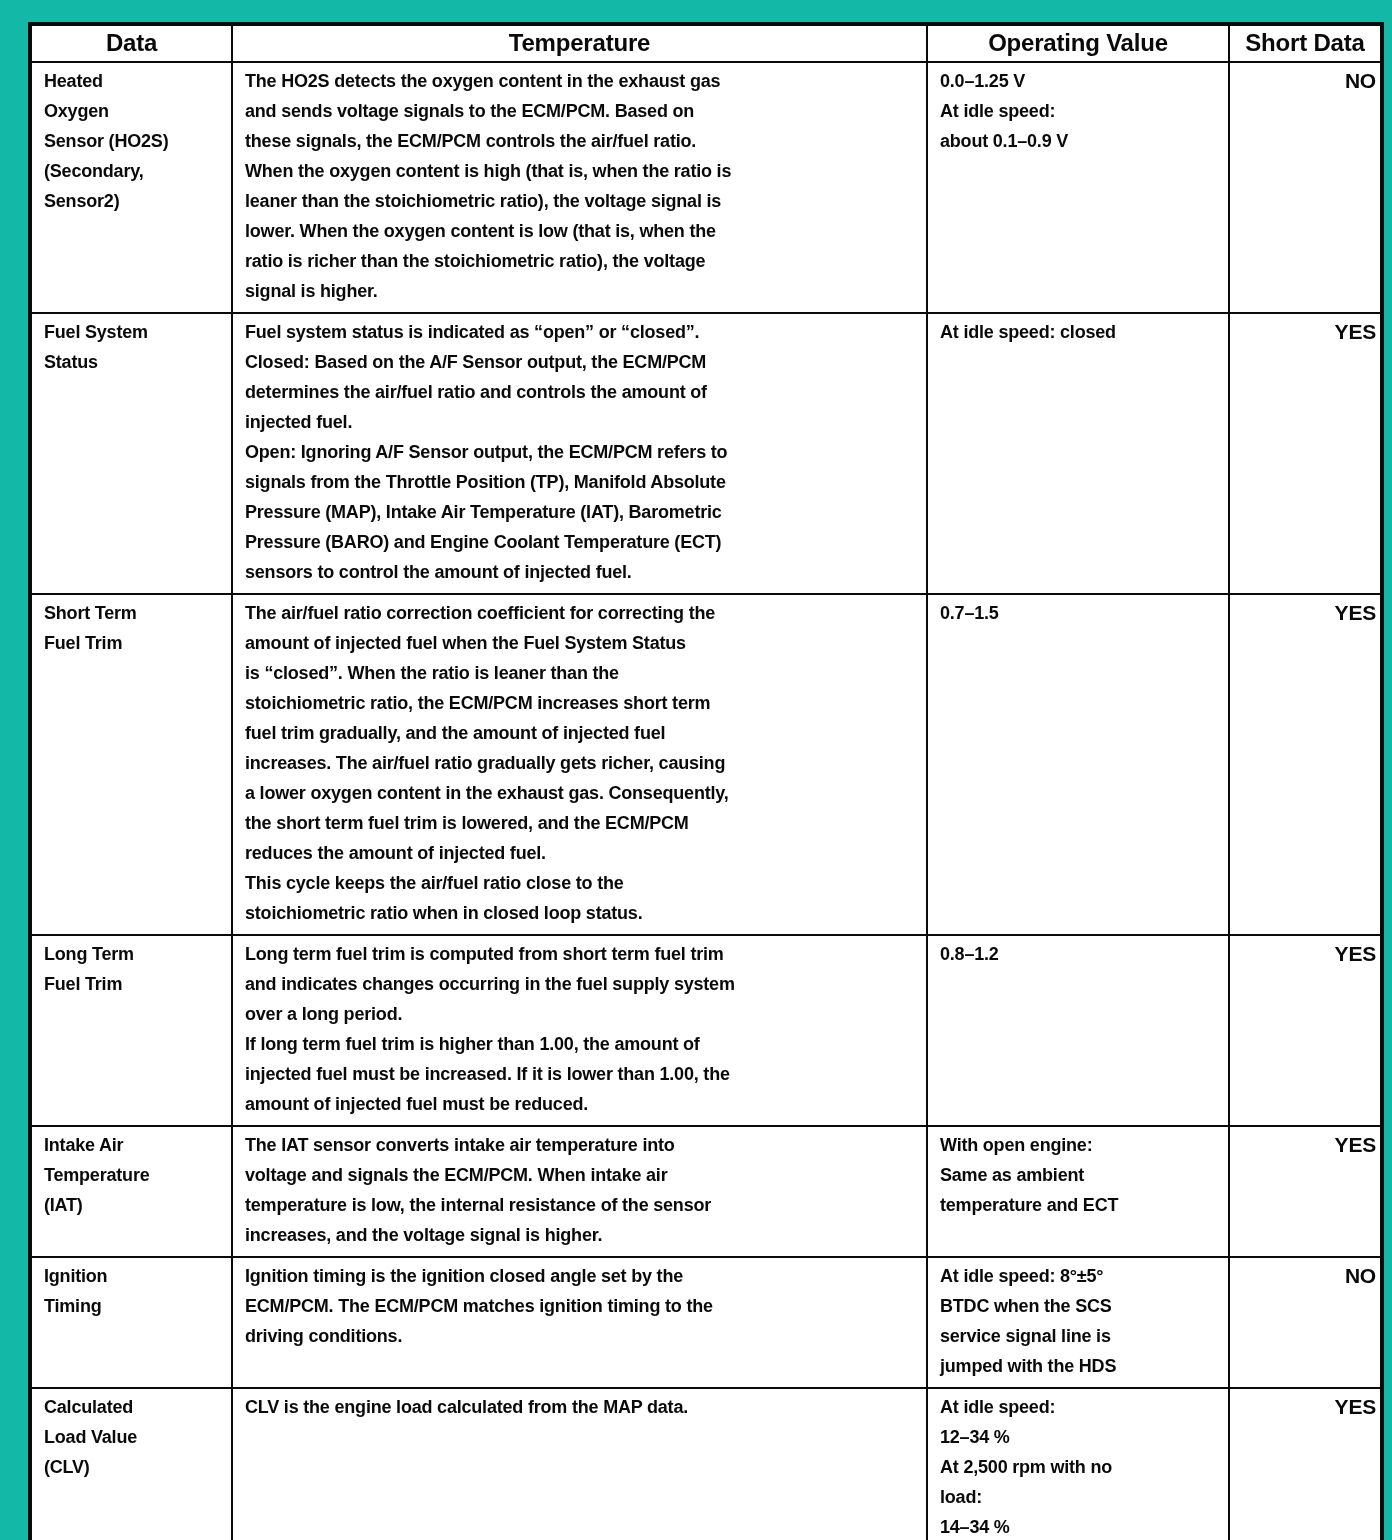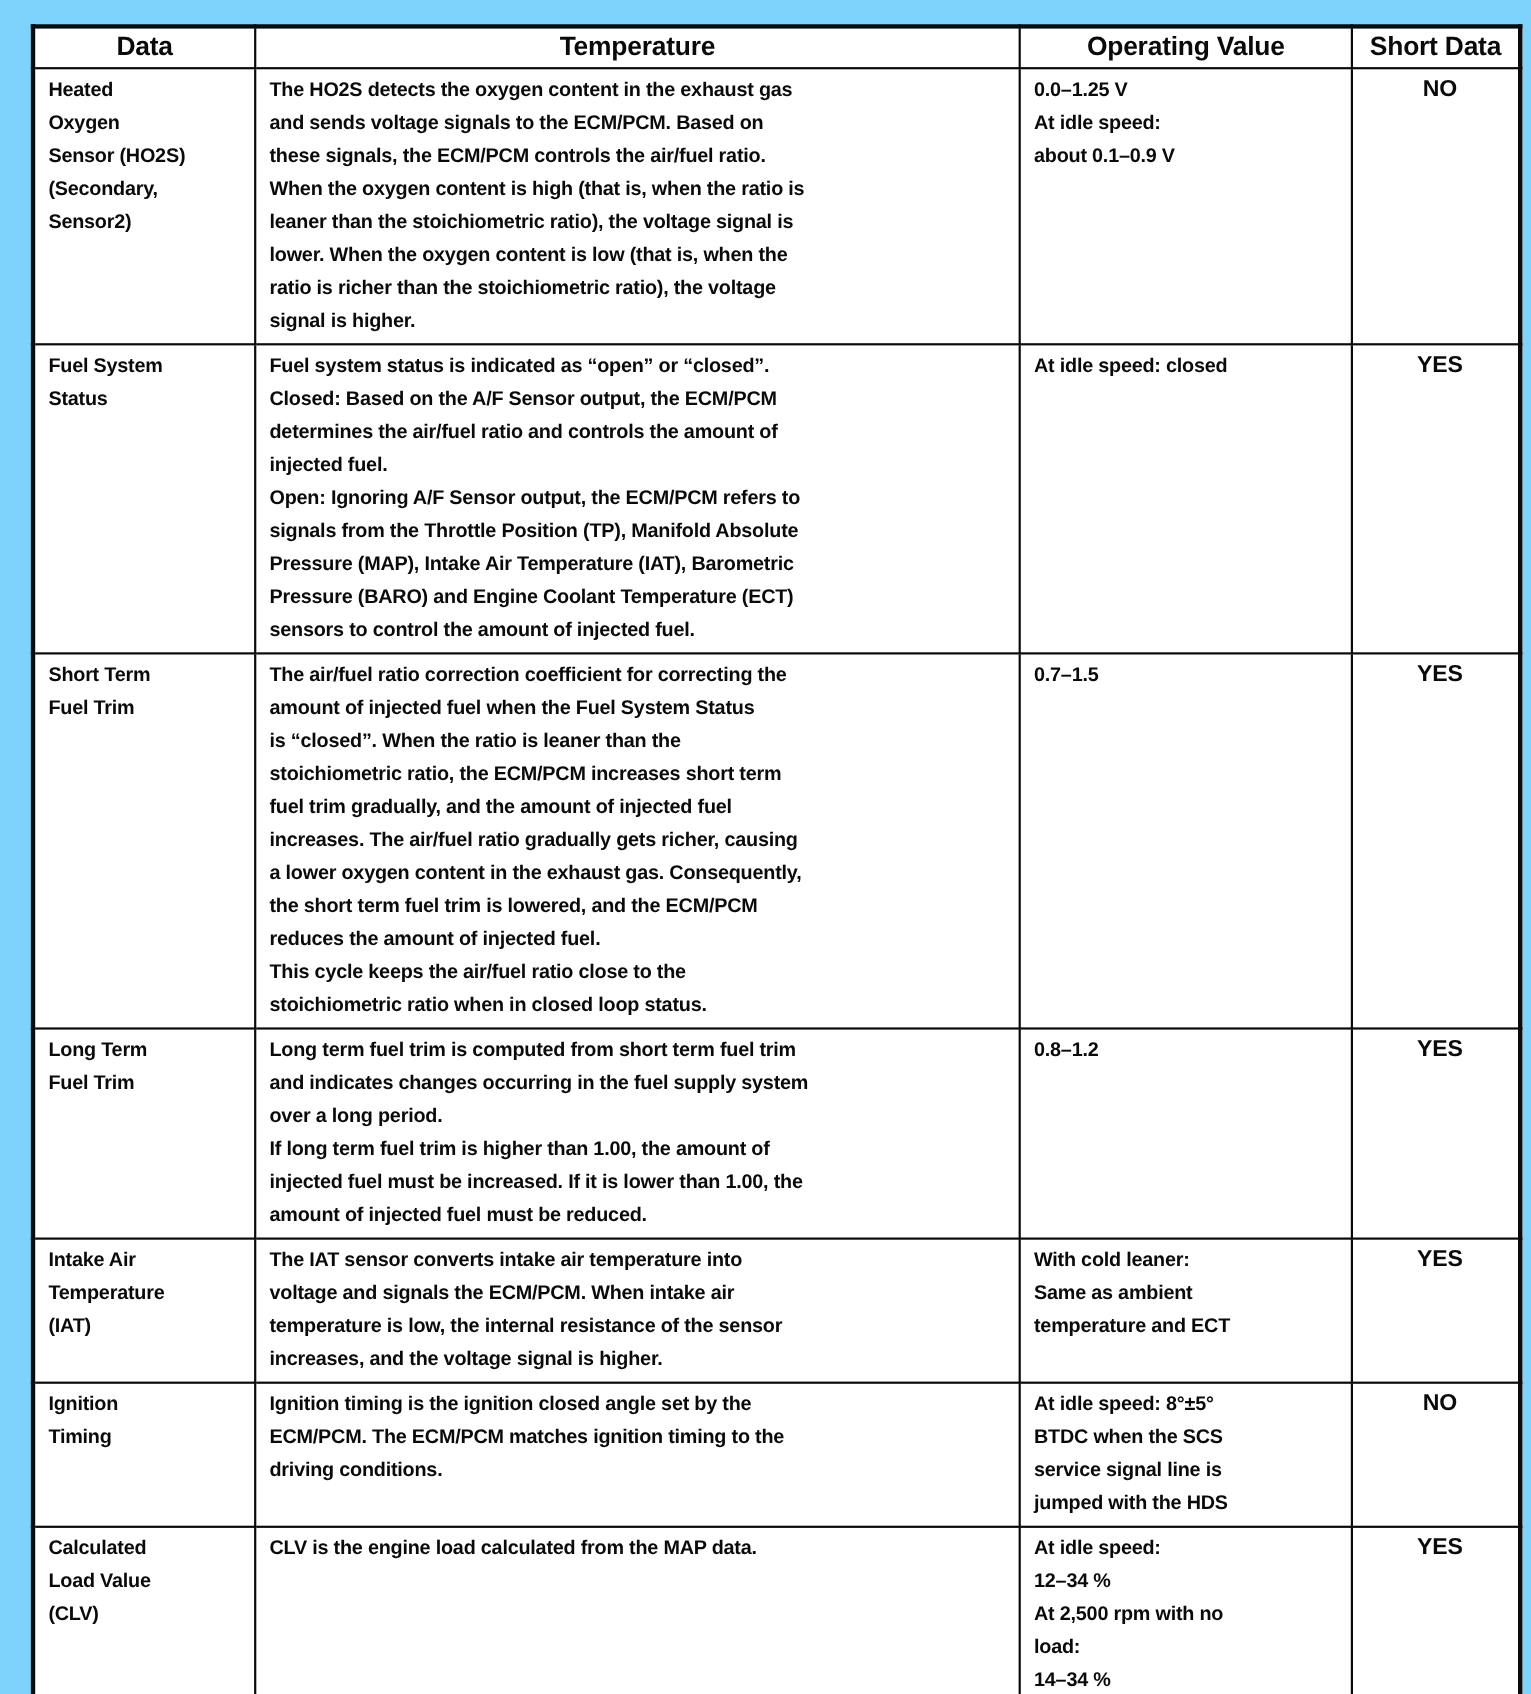--- a/index.html
+++ b/index.html
@@ -5,21 +5,21 @@
   html, body {
     margin: 0;
     padding: 0;
     background: #ffffff;
     font-family: "Liberation Sans", sans-serif;
     color: #0a0a0a;
   }
   .page {
     width: 1392px;
     height: 1540px;
-    background: #7dd3fc;
+    background: #14b8a6;
     position: relative;
     box-sizing: border-box;
     padding: 22px 12px 0 28px;
   }
   table.data-table {
     border-collapse: collapse;
     width: 1352px;
     table-layout: fixed;
     background: #ffffff;
   }
@@ -43,21 +43,21 @@
     vertical-align: top;
     font-size: 18px;
     font-weight: 700;
     line-height: 30px;
     letter-spacing: -0.2px;
     padding: 3px 10px 6px 12px;
     white-space: pre-line;
     overflow-wrap: break-word;
   }
   td.freeze {
-    text-align: center;
+    text-align: right;
     font-size: 21px;
     padding-left: 12px;
     padding-right: 4px;
     white-space: normal;
   }
   col.c-data   { width: 202px; }
   col.c-desc   { width: 695px; }
   col.c-opval  { width: 302px; }
   col.c-freeze { width: 153px; }
 </style>
@@ -145,21 +145,21 @@
         <td class="freeze">YES</td>
       </tr>
       <tr>
         <td>Intake Air
 Temperature
 (IAT)</td>
         <td>The IAT sensor converts intake air temperature into
 voltage and signals the ECM/PCM. When intake air
 temperature is low, the internal resistance of the sensor
 increases, and the voltage signal is higher.</td>
-        <td>With cold leaner:
+        <td>With open engine:
 Same as ambient
 temperature and ECT</td>
         <td class="freeze">YES</td>
       </tr>
       <tr>
         <td>Ignition
 Timing</td>
         <td>Ignition timing is the ignition closed angle set by the
 ECM/PCM. The ECM/PCM matches ignition timing to the
 driving conditions.</td>

